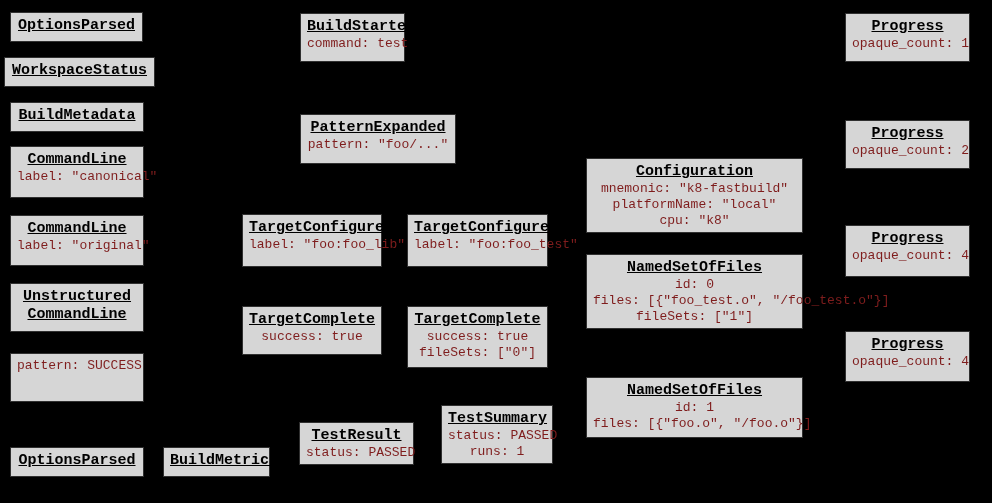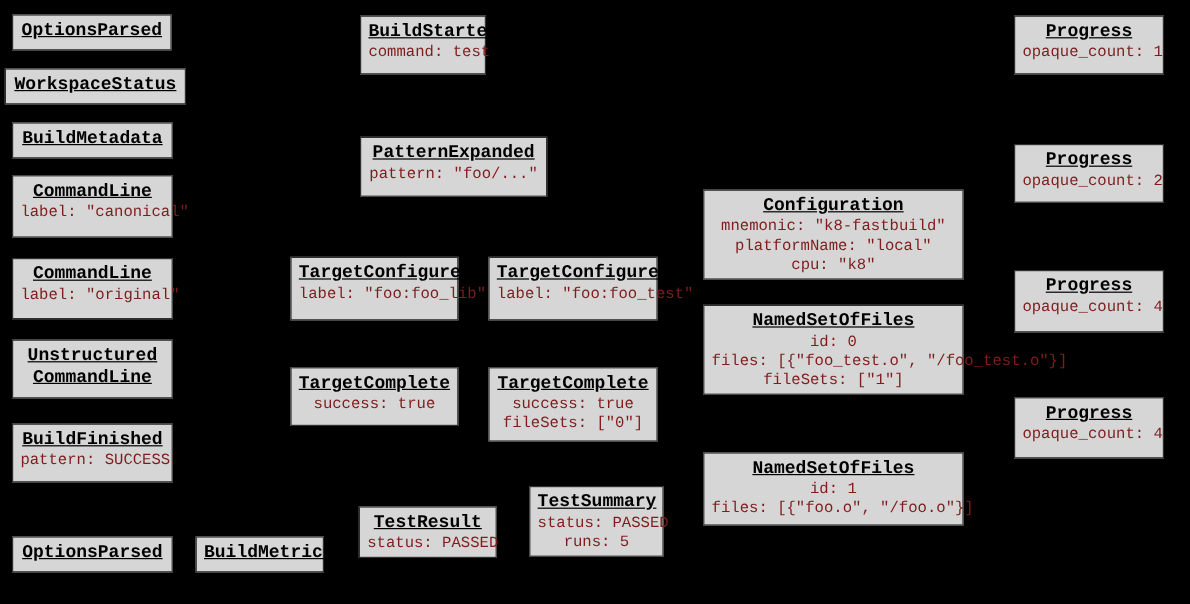--- a/index.html
+++ b/index.html
@@ -65,21 +65,20 @@
     <div class="t">CommandLine</div>
     <div class="d">label: "original"</div>
   </div>
 
   <div class="node" style="left:10px;top:283px;width:134px;height:49px">
     <div class="t">Unstructured
 CommandLine</div>
   </div>
 
   <div class="node" style="left:10px;top:353px;width:134px;height:49px">
-    <div class="t">BuildFinished</div>
     <div class="d">pattern: SUCCESS</div>
   </div>
 
   <div class="node" style="left:10px;top:447px;width:134px;height:30px">
     <div class="t">OptionsParsed</div>
   </div>
 
   <div class="node" style="left:163px;top:447px;width:107px;height:30px">
     <div class="t">BuildMetrics</div>
   </div>
@@ -116,21 +115,21 @@
   </div>
 
   <div class="node" style="left:299px;top:422px;width:115px;height:43px">
     <div class="t">TestResult</div>
     <div class="d">status: PASSED</div>
   </div>
 
   <div class="node" style="left:441px;top:405px;width:112px;height:59px">
     <div class="t">TestSummary</div>
     <div class="d">status: PASSED</div>
-    <div class="d">runs: 5</div>
+    <div class="d">runs: 1</div>
   </div>
 
 
   <div class="node" style="left:586px;top:158px;width:217px;height:75px">
     <div class="t">Configuration</div>
     <div class="d">mnemonic: "k8-fastbuild"</div>
     <div class="d">platformName: "local"</div>
     <div class="d">cpu: "k8"</div>
   </div>
 

